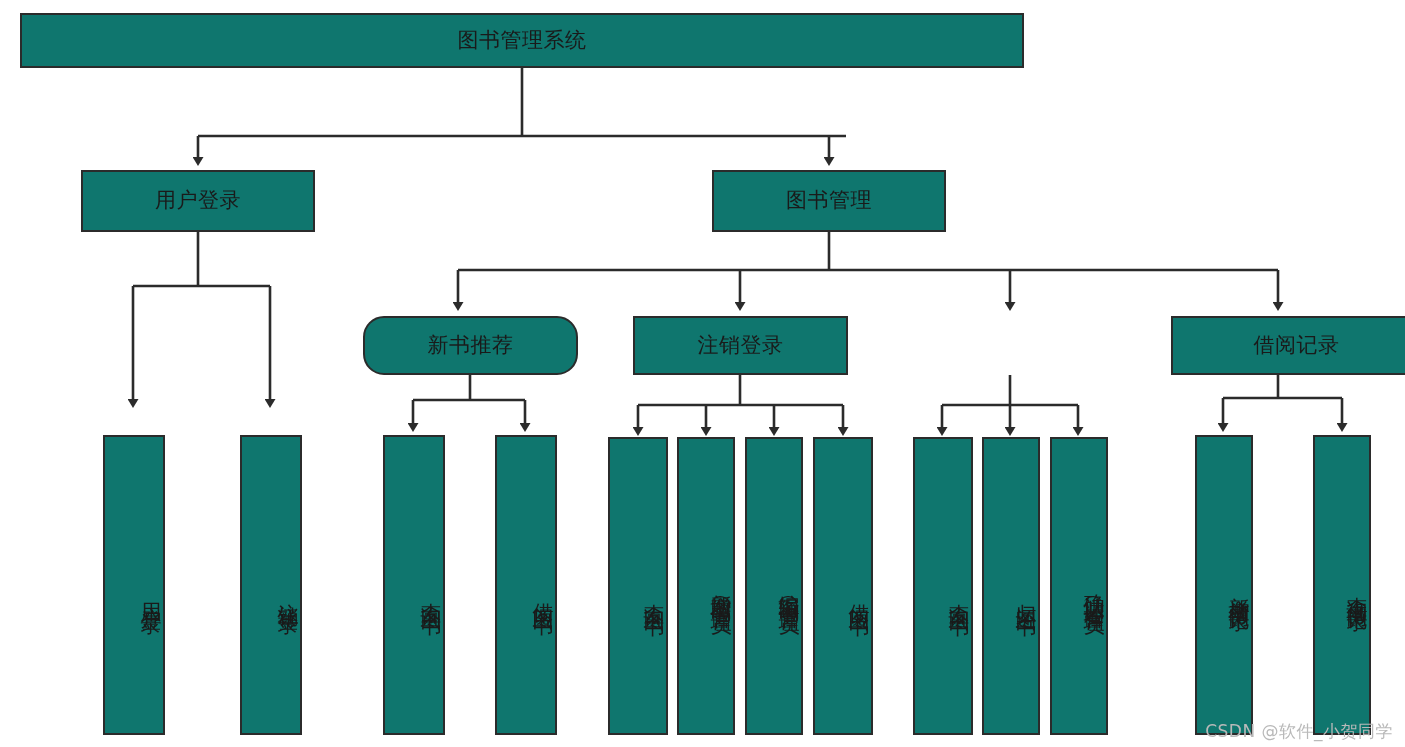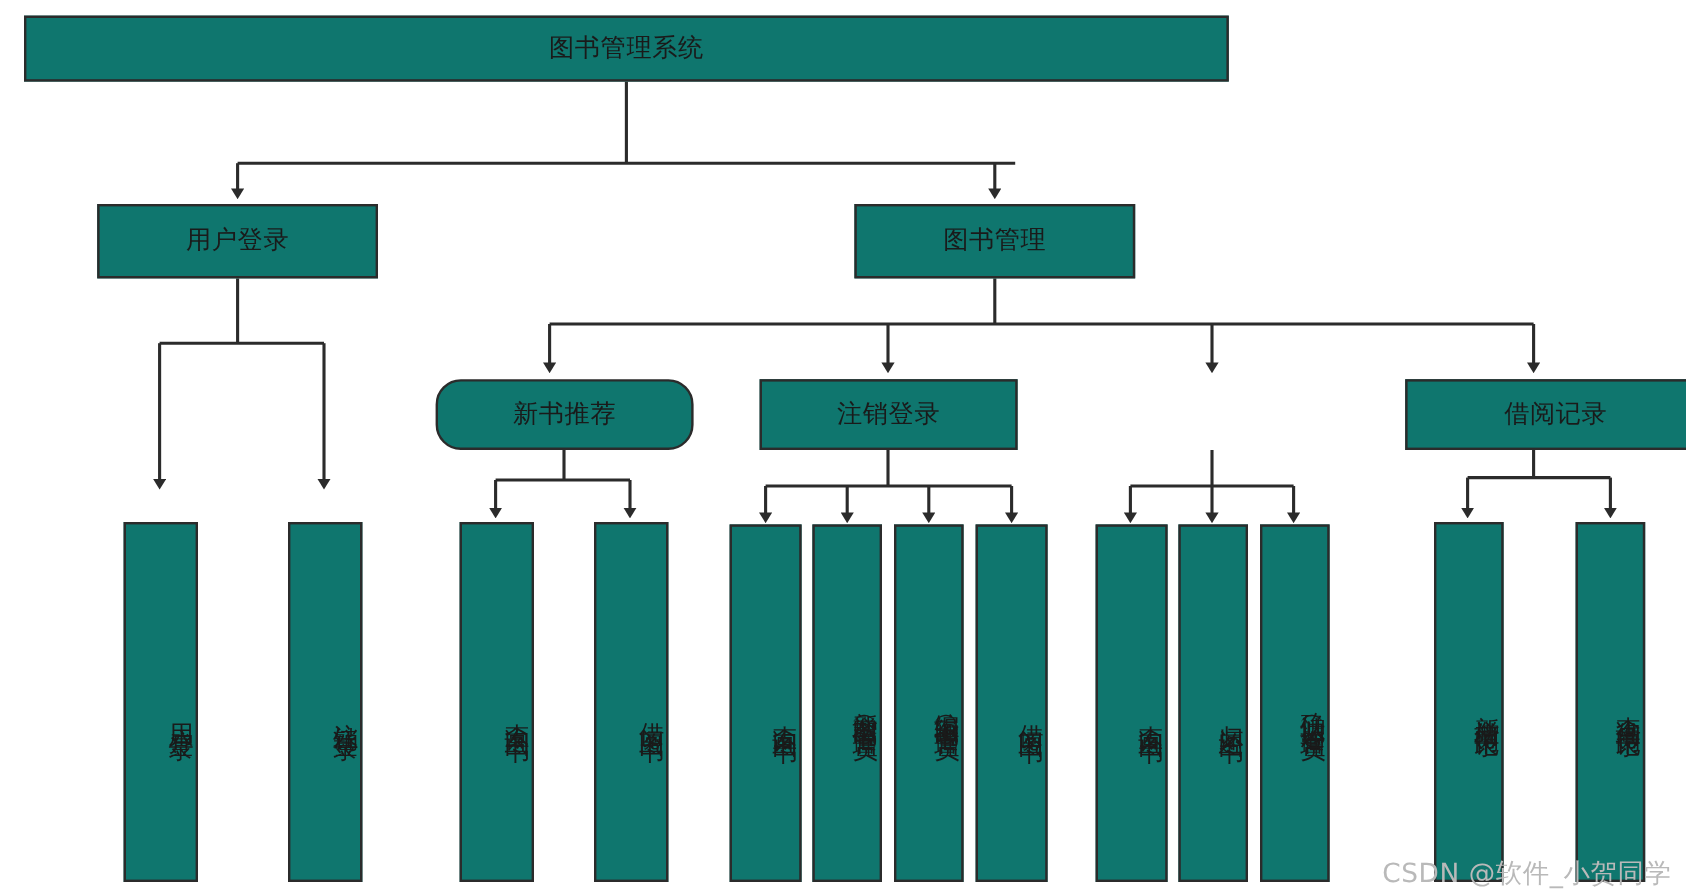--- a/index.html
+++ b/index.html
@@ -52,21 +52,21 @@
     padding-top: 18px;
   }
   .node.vert.tall-text {
     padding-top: 8px;
     letter-spacing: 3px;
   }
   .watermark {
     position: absolute;
     right: 12px;
     bottom: 4px;
-    font-size: 22px;
+    font-size: 17px;
     color: #b9b9b9;
     white-space: nowrap;
     letter-spacing: 0.5px;
   }
 </style>
 </head>
 <body>
 
 <div id="canvas">
 

